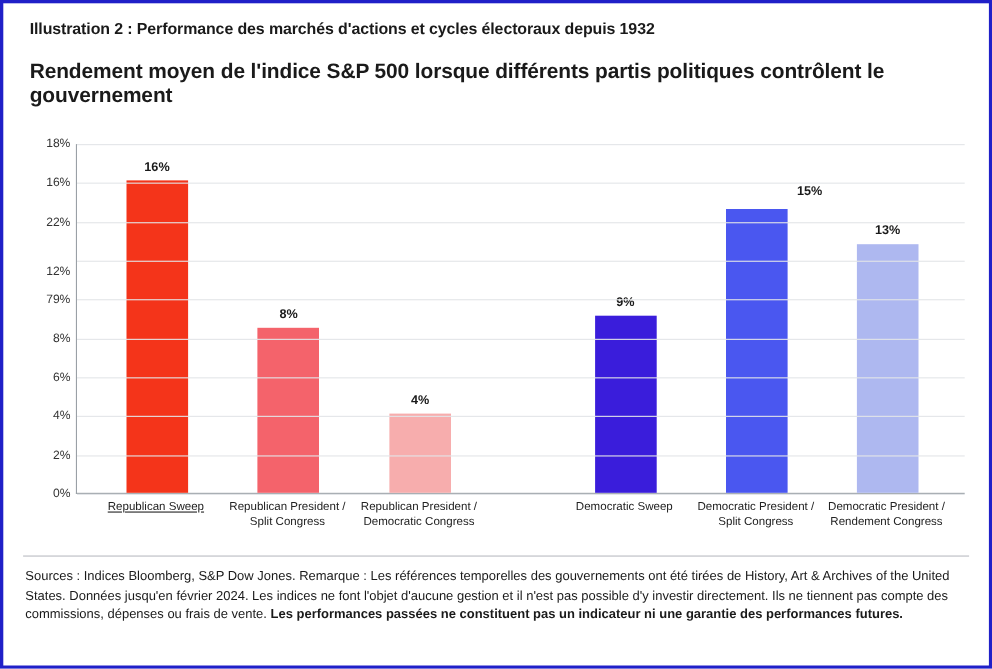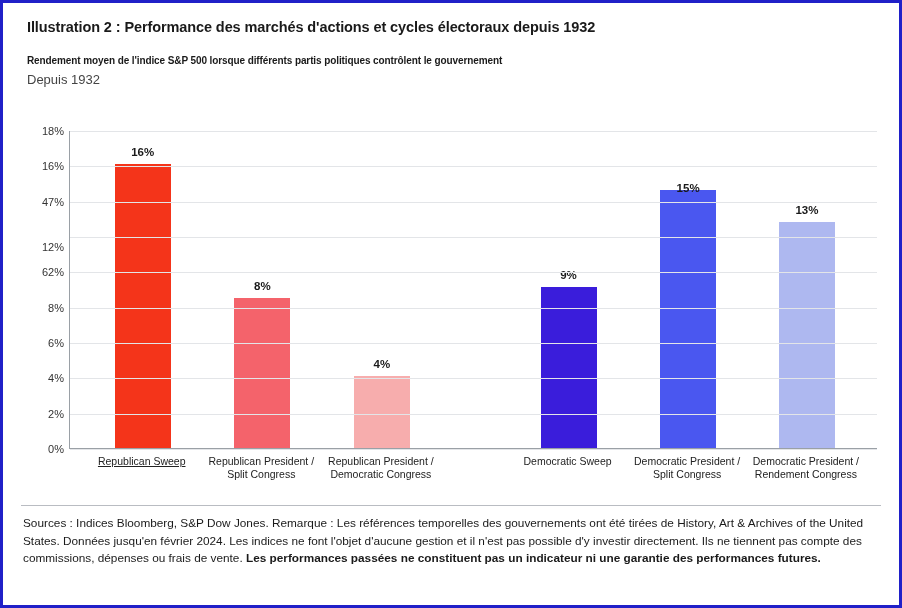--- a/index.html
+++ b/index.html
@@ -27,21 +27,21 @@
     box-sizing: border-box;
   }
   .title {
     font-size: 14.5px;
     font-weight: bold;
     color: #1a1a1a;
     letter-spacing: -0.1px;
     margin: 2px 0 0 6px;
   }
   .subtitle {
-    font-size: 10px;
+    font-size: 19px;
     font-weight: bold;
     color: #1a1a1a;
     letter-spacing: -0.1px;
     margin: 20px 0 0 6px;
   }
   .since {
     font-size: 13px;
     color: #444444;
     margin: 6px 0 0 6px;
   }
@@ -134,21 +134,20 @@
   }
   .foot b { font-weight: bold; }
 </style>
 </head>
 <body>
 
 <div id="page">
   <div class="inner">
     <div class="title">Illustration 2 : Performance des marchés d'actions et cycles électoraux depuis 1932</div>
     <div class="subtitle">Rendement moyen de l'indice S&amp;P 500 lorsque différents partis politiques contrôlent le gouvernement</div>
-    <div class="since">Depuis 1932</div>
   </div>
 
   <div class="chart-area">
     <div class="plot" id="plot">
       <div class="bars" id="bars">
           <div class="bar-wrap" style="left: 12.72px; width: 120px; height: 318px;">
             <div class="bar" title="16%" style="height: 284.433px; background: rgb(244, 52, 26);"></div>
             <div class="bar-label" style="bottom: 290.433px;">16%</div>
           </div>
           <div class="bar-wrap" style="left: 132.304px; width: 120px; height: 318px;">
@@ -158,43 +157,43 @@
           <div class="bar-wrap" style="left: 251.888px; width: 120px; height: 318px;">
             <div class="bar" title="4%" style="height: 72.4333px; background: rgb(247, 173, 173);"></div>
             <div class="bar-label" style="bottom: 78.4333px;">4%</div>
           </div>
           <div class="bar-wrap" style="left: 438.536px; width: 120px; height: 318px;">
             <div class="bar" title="9%" style="height: 160.767px; background: rgb(58, 29, 219);"></div>
             <div class="bar-label" style="bottom: 166.767px;">9%</div>
           </div>
           <div class="bar-wrap" style="left: 558.12px; width: 120px; height: 318px;">
             <div class="bar" title="15%" style="height: 257.933px; background: rgb(74, 87, 240);"></div>
-            <div class="bar-label" style="bottom: 254px;">15%</div>
+            <div class="bar-label" style="bottom: 268px; margin-left: 48px;">15%</div>
           </div>
           <div class="bar-wrap" style="left: 676.896px; width: 120px; height: 318px;">
             <div class="bar" title="13%" style="height: 226.133px; background: rgb(174, 184, 240);"></div>
             <div class="bar-label" style="bottom: 232.133px;">13%</div>
           </div>
         </div>
     <div class="gridline" style="top: 318px;"></div>
         <div class="ytick" style="top: 318px;">0%</div>
         <div class="gridline" style="top: 282.667px;"></div>
         <div class="ytick" style="top: 282.667px;">2%</div>
         <div class="gridline" style="top: 247.333px;"></div>
         <div class="ytick" style="top: 247.333px;">4%</div>
         <div class="gridline" style="top: 212px;"></div>
         <div class="ytick" style="top: 212px;">6%</div>
         <div class="gridline" style="top: 176.667px;"></div>
         <div class="ytick" style="top: 176.667px;">8%</div>
         <div class="gridline" style="top: 141.333px;"></div>
-        <div class="ytick" style="top: 141.333px;">62%</div>
+        <div class="ytick" style="top: 141.333px;">79%</div>
         <div class="gridline" style="top: 106px;"></div>
         <div class="ytick" style="top: 116px;">12%</div>
         <div class="gridline" style="top: 70.6667px;"></div>
-        <div class="ytick" style="top: 70.6667px;">47%</div>
+        <div class="ytick" style="top: 70.6667px;">22%</div>
         <div class="gridline" style="top: 35.3333px;"></div>
         <div class="ytick" style="top: 35.3333px;">16%</div>
         <div class="gridline" style="top: 0px;"></div>
         <div class="ytick" style="top: 0px;">18%</div>
       </div>
     <div id="xcats">
         <div class="xcat" style="left: 50.72px; width: 140px; text-decoration: underline;">
           <span>Republican Sweep</span>
         </div>
         <div class="xcat" style="left: 170.304px; width: 140px;">

